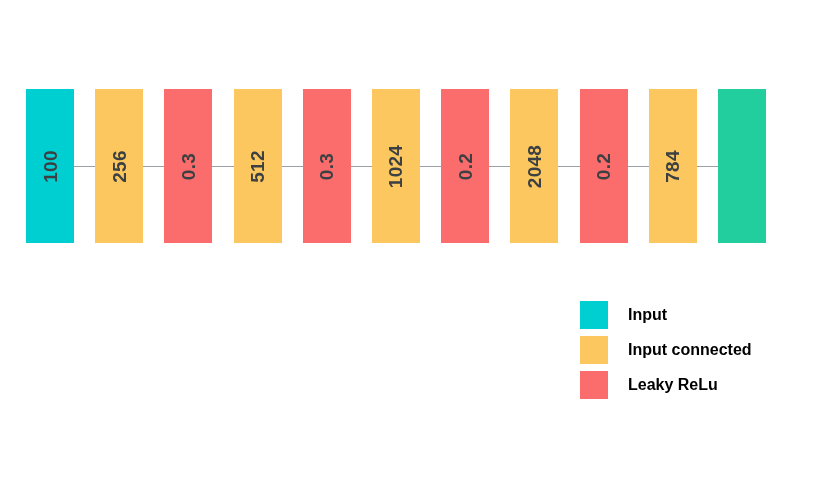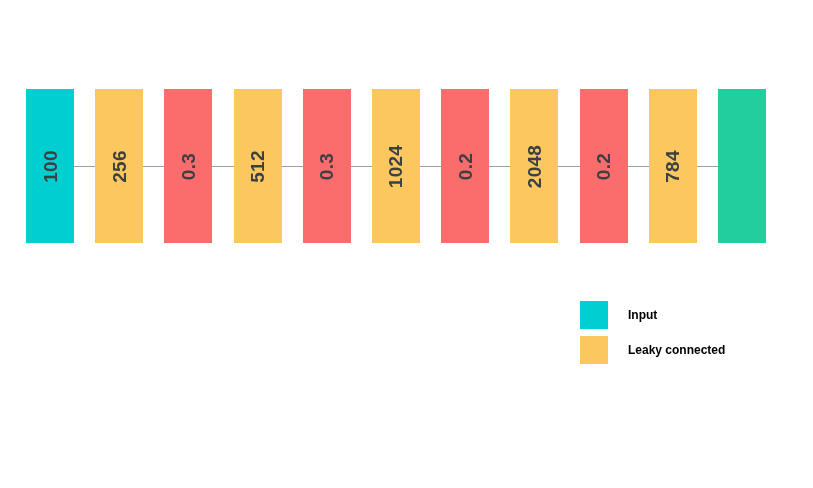--- a/index.html
+++ b/index.html
@@ -78,21 +78,21 @@
     height: 28px;
   }
 
   .legend-text {
     position: absolute;
     left: 48px;
     top: 0;
     height: 28px;
     line-height: 28px;
     font-family: "Liberation Sans", sans-serif;
-    font-size: 12px;
+    font-size: 16px;
     font-weight: bold;
     color: #000000;
     white-space: nowrap;
   }
 </style>
 </head>
 <body>
 
 <div id="diagram-root">
 
@@ -142,17 +142,21 @@
       </div>
     </div>
 
   <div id="legend">
       <div class="legend-item">
         <span class="legend-swatch" style="background: rgb(0, 207, 209);"></span>
         <span class="legend-text">Input</span>
       </div>
       <div class="legend-item">
         <span class="legend-swatch" style="background: rgb(252, 199, 94);"></span>
-        <span class="legend-text">Leaky connected</span>
+        <span class="legend-text">Input connected</span>
+      </div>
+      <div class="legend-item">
+        <span class="legend-swatch" style="background: rgb(251, 108, 108);"></span>
+        <span class="legend-text">Leaky ReLu</span>
       </div>
     </div>
 
 </div>
 
 </body></html>

